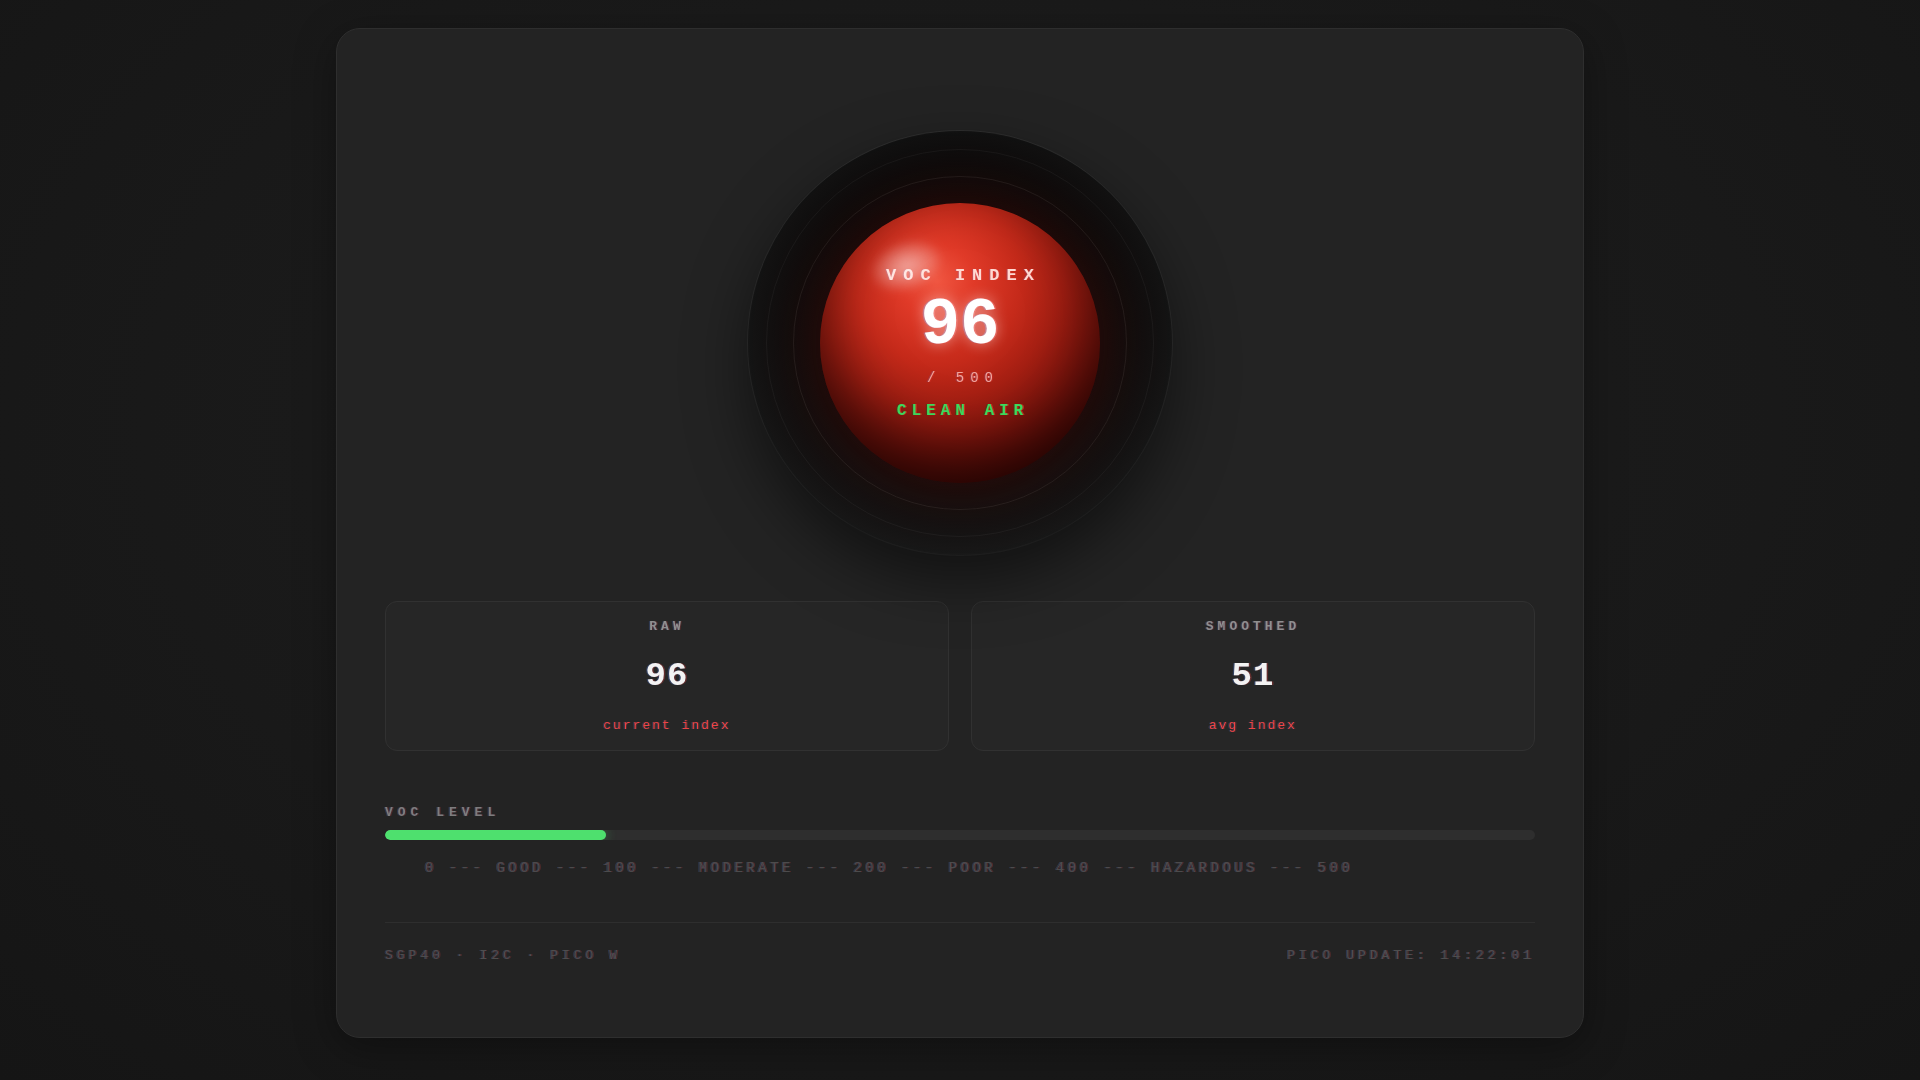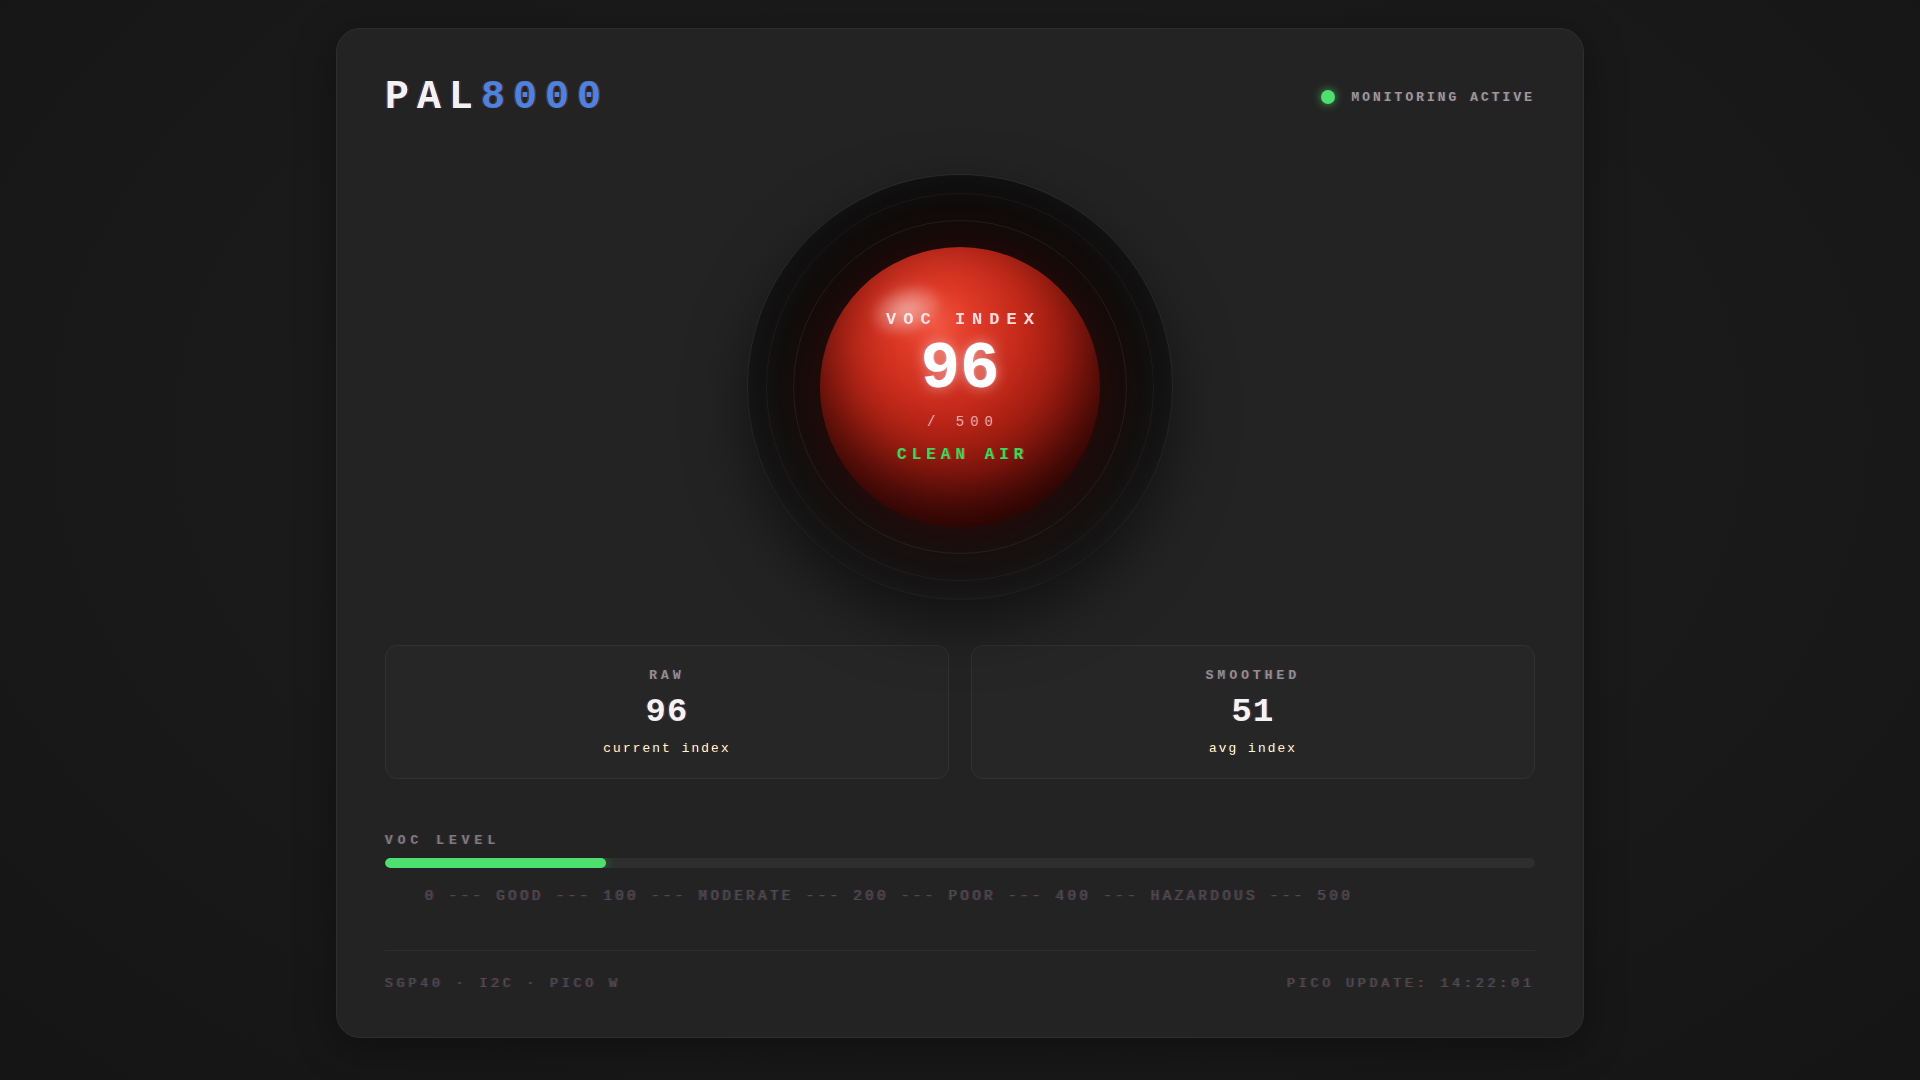--- a/index.html
+++ b/index.html
@@ -74,30 +74,30 @@
   .eye-value  { font-size: 66px; font-weight: 700; color: #ffffff; line-height: 1.05; margin-top: 6px;
                 text-shadow: 0 0 14px rgba(255,255,255,.5), 1.5px 0 rgba(255,120,120,.4), -1.5px 0 rgba(120,160,255,.35); }
   .eye-max    { font-size: 14px; letter-spacing: 6px; color: #f2a59c; margin-top: 10px; margin-left: 6px; }
   .eye-status { font-size: 16px; letter-spacing: 5px; font-weight: 700; color: var(--status-green, #3cd95c);
                 margin-top: 16px; margin-left: 5px;
                 text-shadow: 1.3px 0 rgba(255,80,50,.45), -1.3px 0 rgba(40,80,30,.5); }
 
   
   .stats { display: flex; gap: 22px; margin-top: 46px; }
   .card {
-    flex: 1; height: 134px;
+    flex: 1; height: 150px;
     background: #262626;
     border: 1px solid #313131;
     border-radius: 12px;
     display: flex; flex-direction: column; align-items: center; justify-content: center;
-    gap: 10px;
+    gap: 23px;
   }
   .card .lbl { font-size: 13px; letter-spacing: 4px; color: #8f8f8f; font-weight: 700; }
   .card .val { font-size: 34px; font-weight: 700; color: #f3f3f3; letter-spacing: 1px; }
-  .card .sub { font-size: 13px; letter-spacing: 2px; color: #fef9c3; }
+  .card .sub { font-size: 13px; letter-spacing: 2px; color: #ef4444; }
 
   
   .voc { margin-top: 54px; }
   .voc .lbl { font-size: 13px; letter-spacing: 5px; color: #7d7d7d; font-weight: 700; }
   .bar {
     margin-top: 10px; height: 10px; width: 100%;
     background: #2e2e2e; border-radius: 6px; position: relative; overflow: hidden;
   }
   .bar .fill {
     height: 100%; width: 0%;
@@ -114,27 +114,20 @@
     padding-top: 25px;
     display: flex; justify-content: space-between;
   }
   .ftr .txt { font-size: 13px; letter-spacing: 4px; color: #4e4e4e; font-weight: 400; }
 </style>
 </head>
 <body>
 
 <div class="panel">
 
-  <div class="hdr">
-    <div class="logo glitch"><span>PAL</span><span class="blue">8000</span></div>
-    <div class="status">
-      <span class="dot"></span>
-      <span class="txt glitch2">MONITORING ACTIVE</span>
-    </div>
-  </div>
 
   <div class="eye-row">
     <div class="bezel">
       <div class="sphere">
         <div class="hl"></div>
         <div class="eye-label glitch2">VOC INDEX</div>
         <div class="eye-value">96</div>
         <div class="eye-max glitch2">/ 500</div>
         <div class="eye-status">CLEAN AIR</div>
       </div>

